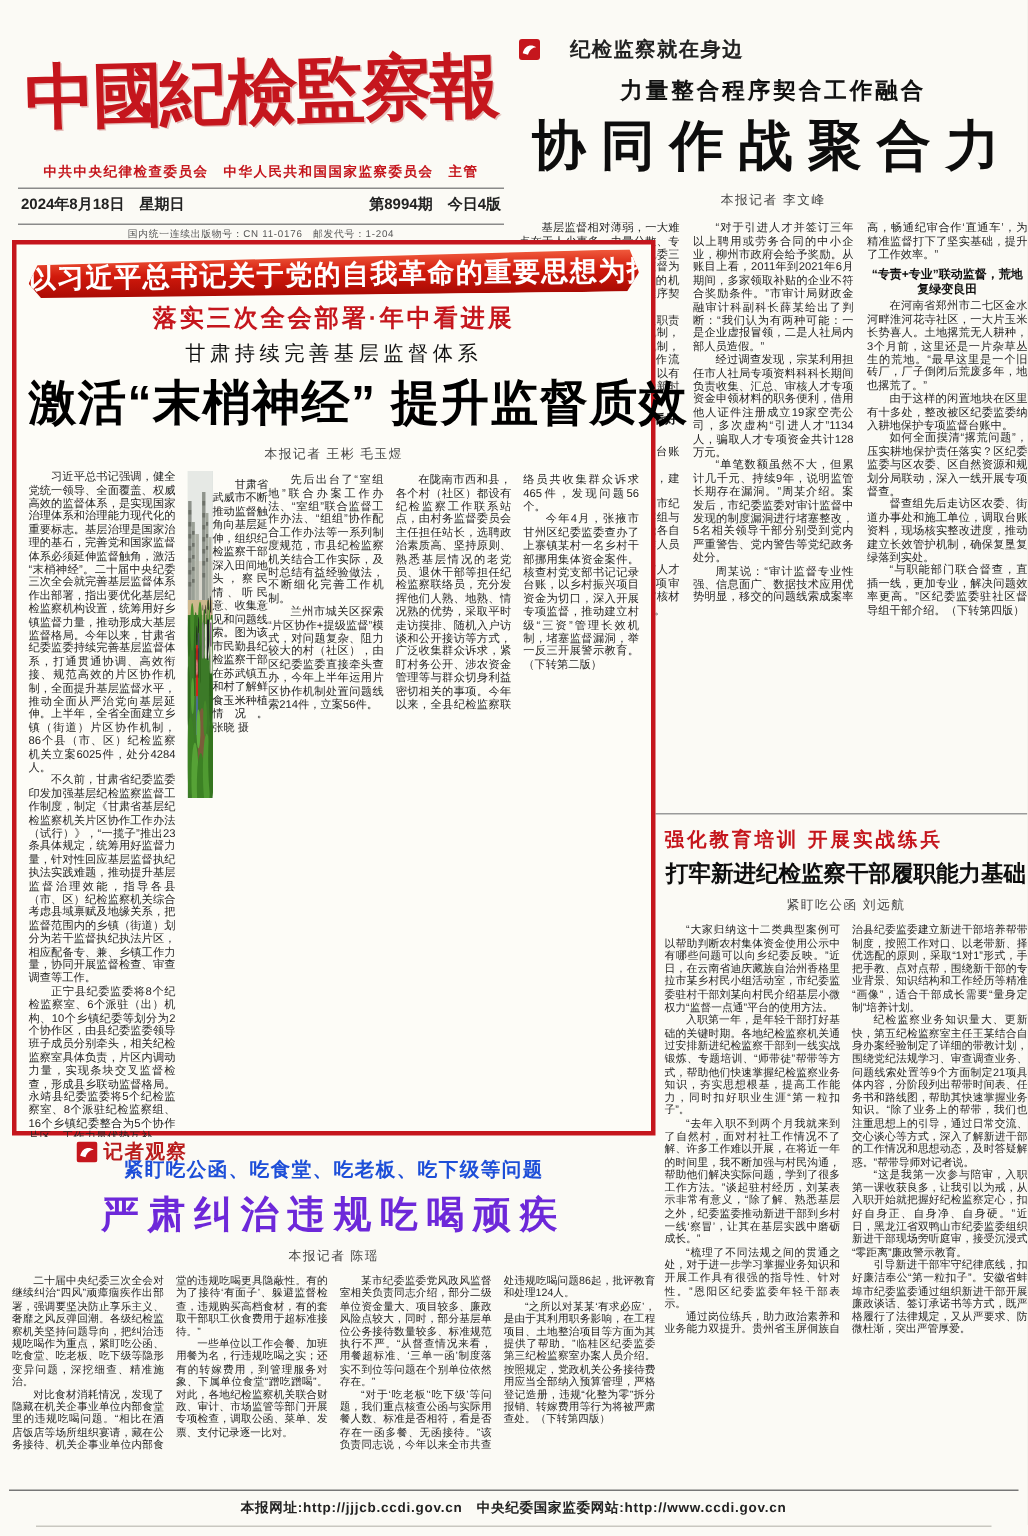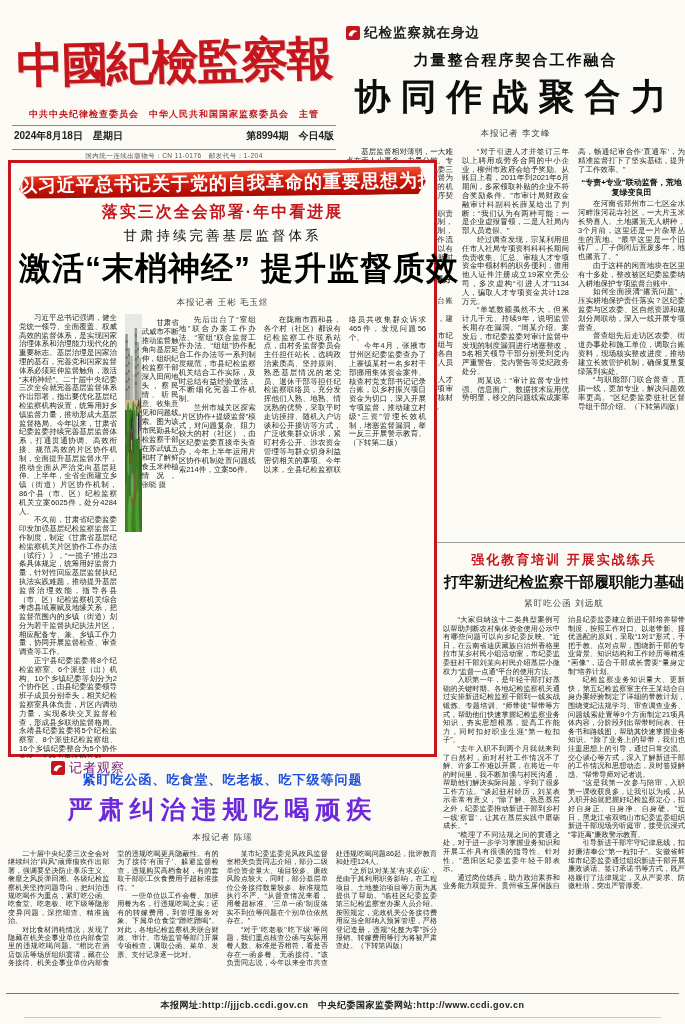--- a/index.html
+++ b/index.html
@@ -11,21 +11,21 @@
   .masthead-title{font-family:"DejaVu Serif",serif;font-weight:bold;color:#c5161d;
     font-size:47px;line-height:80px;text-align:center;letter-spacing:-2px;
     transform:rotate(-1.5deg);text-shadow:1px 1px 0 rgba(160,15,15,.25);white-space:nowrap;}
   .supervisor{margin-top:6px;text-align:center;color:#c5161d;font-size:9px;letter-spacing:1px;font-weight:bold;}
   .hrule{border:0;border-top:1px solid #8a8a8a;margin:4px 0 0;}
   .dateline{display:flex;justify-content:space-between;font-size:10px;font-weight:bold;color:#222;padding:3px 2px 2px;}
   .pubcode{text-align:center;font-size:6.5px;color:#555;margin-top:2px;letter-spacing:.5px;}
 
   
   .top-right{position:absolute;left:346px;top:24px;width:339px;}
-  .flag-row{display:flex;align-items:center;gap:4px;font-size:13.5px;font-weight:bold;color:#222;letter-spacing:1px;}
+  .flag-row{display:flex;align-items:center;gap:20px;font-size:13.5px;font-weight:bold;color:#222;letter-spacing:1px;}
   .flag-ico{width:14px;height:14px;flex:0 0 auto;}
   .a1-kicker{margin-top:9px;text-align:center;font-size:15px;font-weight:bold;letter-spacing:2px;color:#111;}
   .a1-headline{margin-top:3px;text-align:center;font-size:36px;font-weight:900;letter-spacing:10px;color:#0d0d0d;white-space:nowrap;}
   .byline{text-align:center;font-size:8.5px;color:#444;margin-top:6px;letter-spacing:1px;}
   .a1-body{margin-top:8px;height:390px;overflow:hidden;column-count:3;column-gap:9px;border-bottom:1px solid #9a9a9a;padding-bottom:4px;}
 
   
   .bodytext p{margin:0;font-size:7.5px;line-height:8.8px;text-align:justify;text-indent:2em;color:#262626;}
   .bodytext h4.sub{margin:4px 0 3px;font-size:8px;line-height:9.5px;font-weight:bold;text-align:center;color:#111;}
 
@@ -42,28 +42,28 @@
   .feature-body{display:flex;margin-top:5px;height:444px;overflow:hidden;}
   .f-leftcol{width:98px;flex:0 0 auto;overflow:hidden;height:100%;}
   .f-right{flex:1;margin-left:8px;display:flex;flex-direction:row;overflow:hidden;}
   .photo{width:100%;height:218px;display:block;background:#dfe3de;}
   .caption{margin:4px 0 3px;font-size:7.4px;line-height:9px;text-align:justify;text-indent:2em;color:#222;}
   .caption .credit{white-space:nowrap;color:#333;}
   .f-cols{column-count:3;column-gap:8px;height:162px;overflow:hidden;margin-top:2px;}
 
   
   .training{position:absolute;left:443px;top:551px;width:242px;height:434px;}
-  .t-kicker{text-align:center;color:#c5161d;font-size:13px;font-weight:bold;letter-spacing:2px;}
+  .t-kicker{text-align:left;color:#c5161d;font-size:13px;font-weight:bold;letter-spacing:2px;}
   .t-headline{margin-top:4px;text-align:center;font-size:15px;font-weight:900;color:#0d0d0d;white-space:nowrap;}
   .t-body{margin-top:6px;height:372px;overflow:hidden;column-count:2;column-gap:8px;}
   .t-body p{font-size:7.2px;line-height:8.6px;}
 
   
   .observer{position:absolute;left:8px;top:759px;width:429px;height:228px;}
-  .o-label{display:flex;align-items:center;gap:4px;font-size:13px;font-weight:normal;color:#701a75;letter-spacing:1px;padding-left:43px;}
+  .o-label{display:flex;align-items:center;gap:4px;font-size:13px;font-weight:bold;color:#b91c1c;letter-spacing:1px;padding-left:43px;}
   .o-kicker{margin-top:-6px;text-align:center;font-size:13px;font-weight:bold;color:#1d4ed8;letter-spacing:1px;}
   .o-headline{margin-top:4px;text-align:center;font-size:25px;font-weight:900;letter-spacing:6px;color:#6d28d9;}
   .o-body{margin-top:6px;height:140px;overflow:hidden;column-count:4;column-gap:8px;}
   .o-body p{font-size:7.1px;line-height:8.4px;}
 
   
   .footer{position:absolute;left:0;top:993px;width:685px;}
   .footer .line1{border-top:1px solid #777;margin:0 6px;}
   .footer .url{text-align:center;font-size:9px;font-weight:bold;color:#222;margin-top:5px;letter-spacing:.5px;}
   .footer .line2{border-top:1px solid #c9c7c0;margin:5px 24px 0;}

